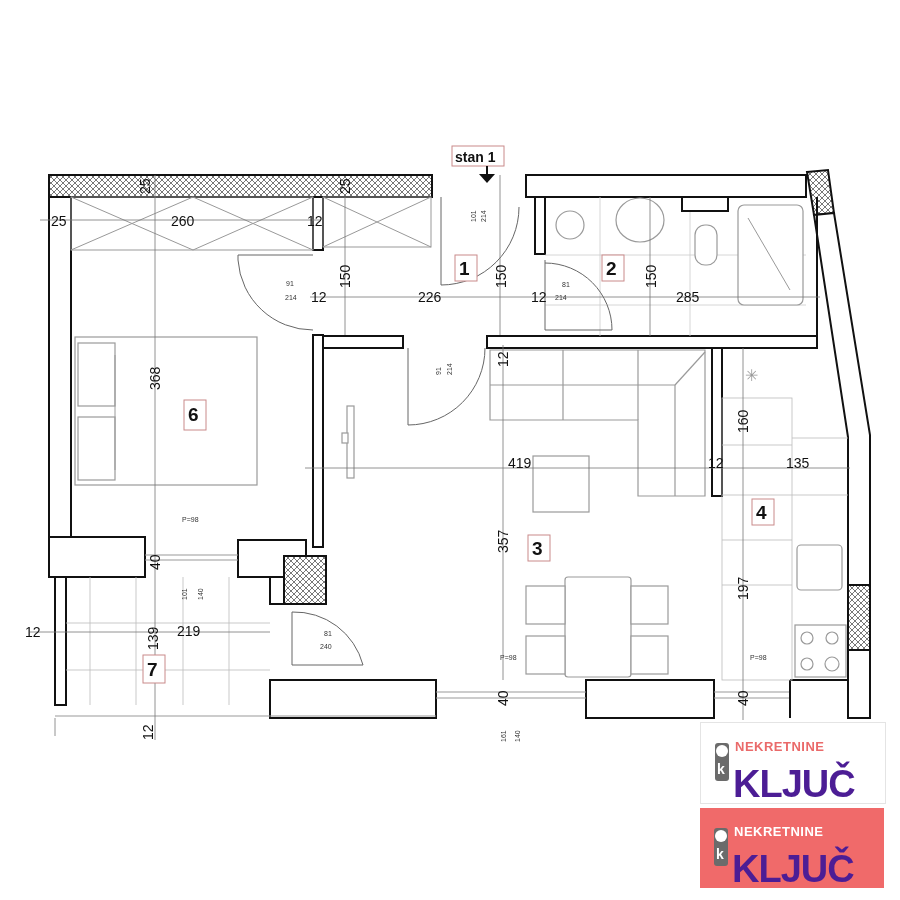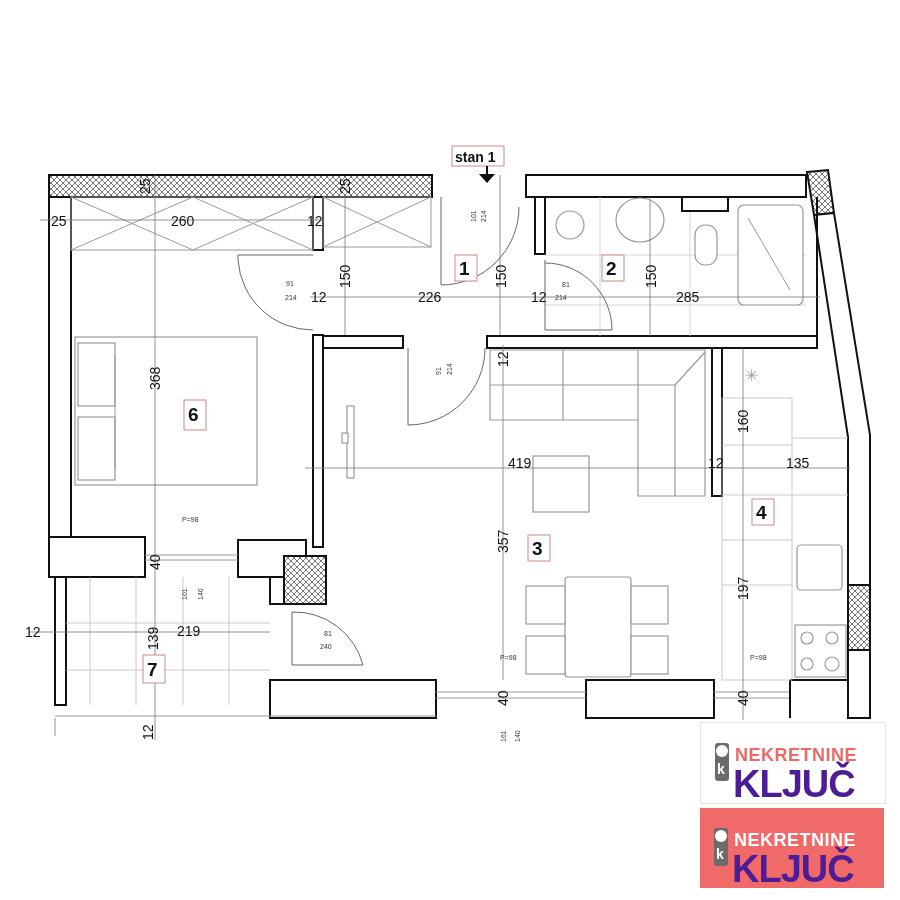--- a/index.html
+++ b/index.html
@@ -13,21 +13,21 @@
   .thin { fill:none; stroke:#999; stroke-width:1; }
   .furn { fill:#fff; stroke:#9a9a9a; stroke-width:1.2; }
   .dimline { stroke:#777; stroke-width:0.8; }
   .door { fill:none; stroke:#666; stroke-width:1; }
   .logo { position:absolute; left:700px; width:184px; height:80px; }
   .logo-white { top:722px; background:#fff; border:1px solid #e4e4e4; }
   .logo-red { top:808px; background:#f06a6a; }
   .logo .key { position:absolute; left:14px; top:20px; width:14px; height:38px; background:#6b6b6b; border-radius:3px; }
   .logo .key .ring { position:absolute; left:1px; top:2px; width:12px; height:12px; border-radius:50%; background:#fff; }
   .logo .key .k { position:absolute; left:2px; top:18px; color:#fff; font-size:14px; font-weight:bold; font-family:"Liberation Sans", sans-serif; }
-  .logo .top { position:absolute; left:34px; top:16px; font-size:18px; font-weight:bold; letter-spacing:0.5px; font-family:"Liberation Sans", sans-serif;margin-top:6px; }
+  .logo .top { position:absolute; left:34px; top:16px; font-size:13px; font-weight:bold; letter-spacing:0.5px; font-family:"Liberation Sans", sans-serif; }
   .logo .big { position:absolute; left:32px; top:24px; font-size:38px; font-weight:bold; color:#4c1d95; letter-spacing:-1px; font-family:"Liberation Sans", sans-serif;margin-top:16px; }
   .logo-white .top { color:#ea6a6a; }
   .logo-red .top { color:#ffffff; }
 </style>
 </head>
 <body>
 
 <svg id="plan" viewBox="0 0 900 900" xmlns="http://www.w3.org/2000/svg">
   <defs>
     <pattern id="hatch" width="6" height="6" patternUnits="userSpaceOnUse">

